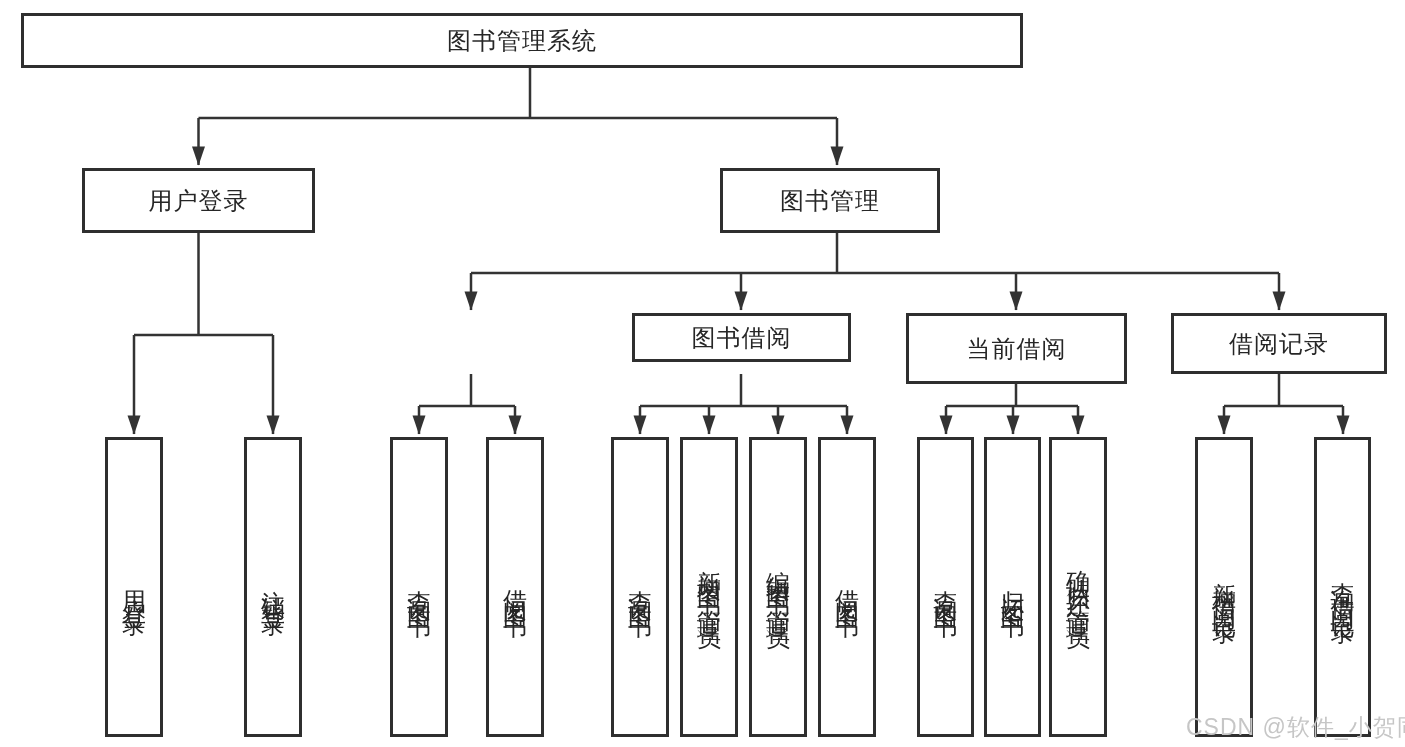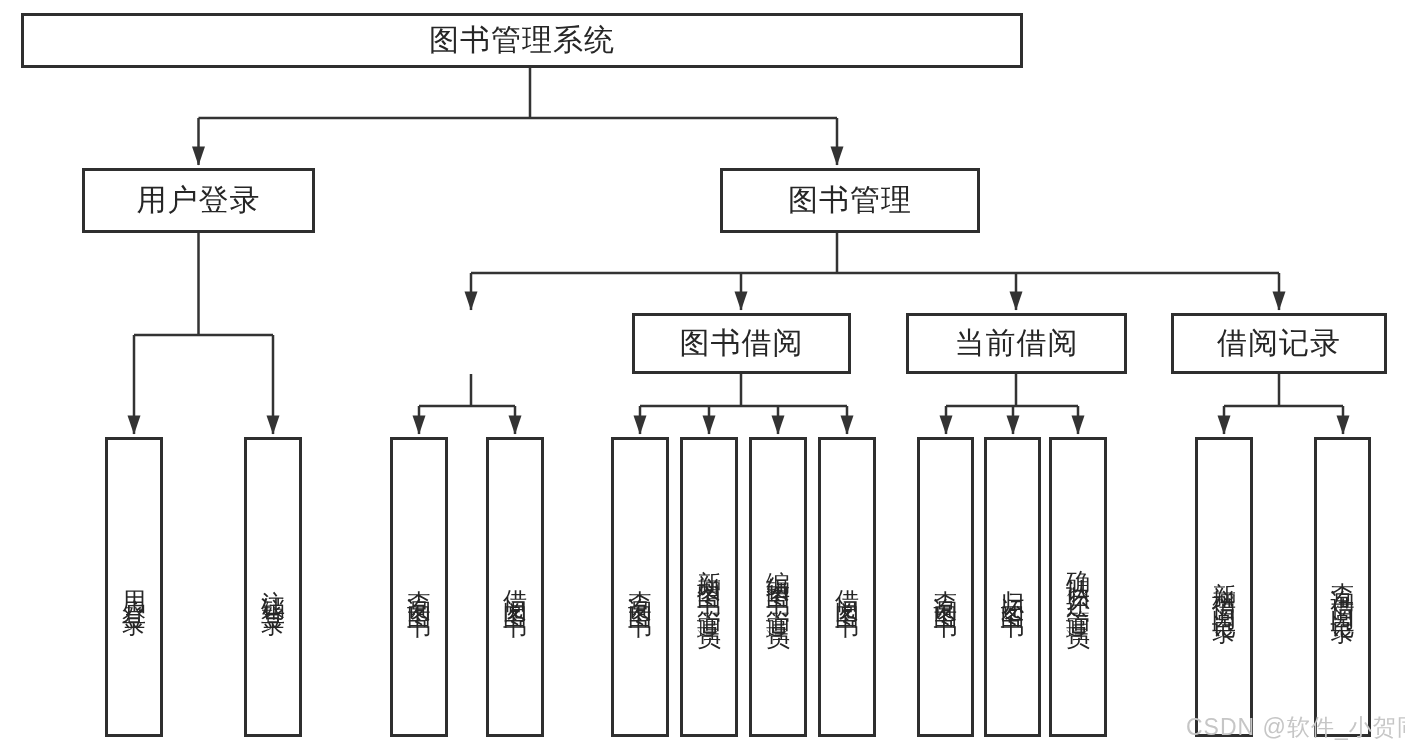--- a/index.html
+++ b/index.html
@@ -21,21 +21,21 @@
   }
 
   .node {
     position: absolute;
     background: #ffffff;
     border: 3px solid #2f2f2f;
     color: #262626;
     display: flex;
     align-items: center;
     justify-content: center;
-    font-size: 30px;
+    font-size: 24px;
     letter-spacing: 1px;
     text-align: center;
     z-index: 2;
   }
 
   .leaf {
     writing-mode: vertical-rl;
     text-orientation: mixed;
     font-size: 24px;
     letter-spacing: 8px;
@@ -100,24 +100,24 @@
       <path d="M1013 406 V434" marker-end="url(#arrow)"></path>
       <path d="M1078 406 V434" marker-end="url(#arrow)"></path>
       <path d="M1224 406 V434" marker-end="url(#arrow)"></path>
       <path d="M1343 406 V434" marker-end="url(#arrow)"></path>
     </g>
   </svg>
 
   <div class="node" style="left:21px;top:13px;width:1002px;height:55px">图书管理系统</div>
 
   <div class="node" style="left:82px;top:168px;width:233px;height:65px">用户登录</div>
-  <div class="node" style="left:720px;top:168px;width:260px;height:65px">图书管理</div>
+  <div class="node" style="left:720px;top:168px;width:220px;height:65px">图书管理</div>
 
-  <div class="node" style="left:632px;top:313px;width:219px;height:61px">图书借阅</div>
-  <div class="node" style="left:906px;top:313px;width:221px;height:61px">当前借阅</div>
+  <div class="node" style="left:632px;top:313px;width:219px;height:49px">图书借阅</div>
+  <div class="node" style="left:906px;top:313px;width:221px;height:71px">当前借阅</div>
   <div class="node" style="left:1171px;top:313px;width:216px;height:61px">借阅记录</div>
 
   <div class="node leaf" style="left:105px;top:437px;width:58px;height:300px">用户登录</div>
   <div class="node leaf" style="left:244px;top:437px;width:58px;height:300px">注销登录</div>
 
   <div class="node leaf" style="left:390px;top:437px;width:58px;height:300px">查询图书</div>
   <div class="node leaf" style="left:486px;top:437px;width:58px;height:300px">借阅图书</div>
 
   <div class="node leaf" style="left:611px;top:437px;width:58px;height:300px">查询图书</div>
   <div class="node leaf" style="left:680px;top:437px;width:58px;height:300px">新增图书（管理员）</div>

